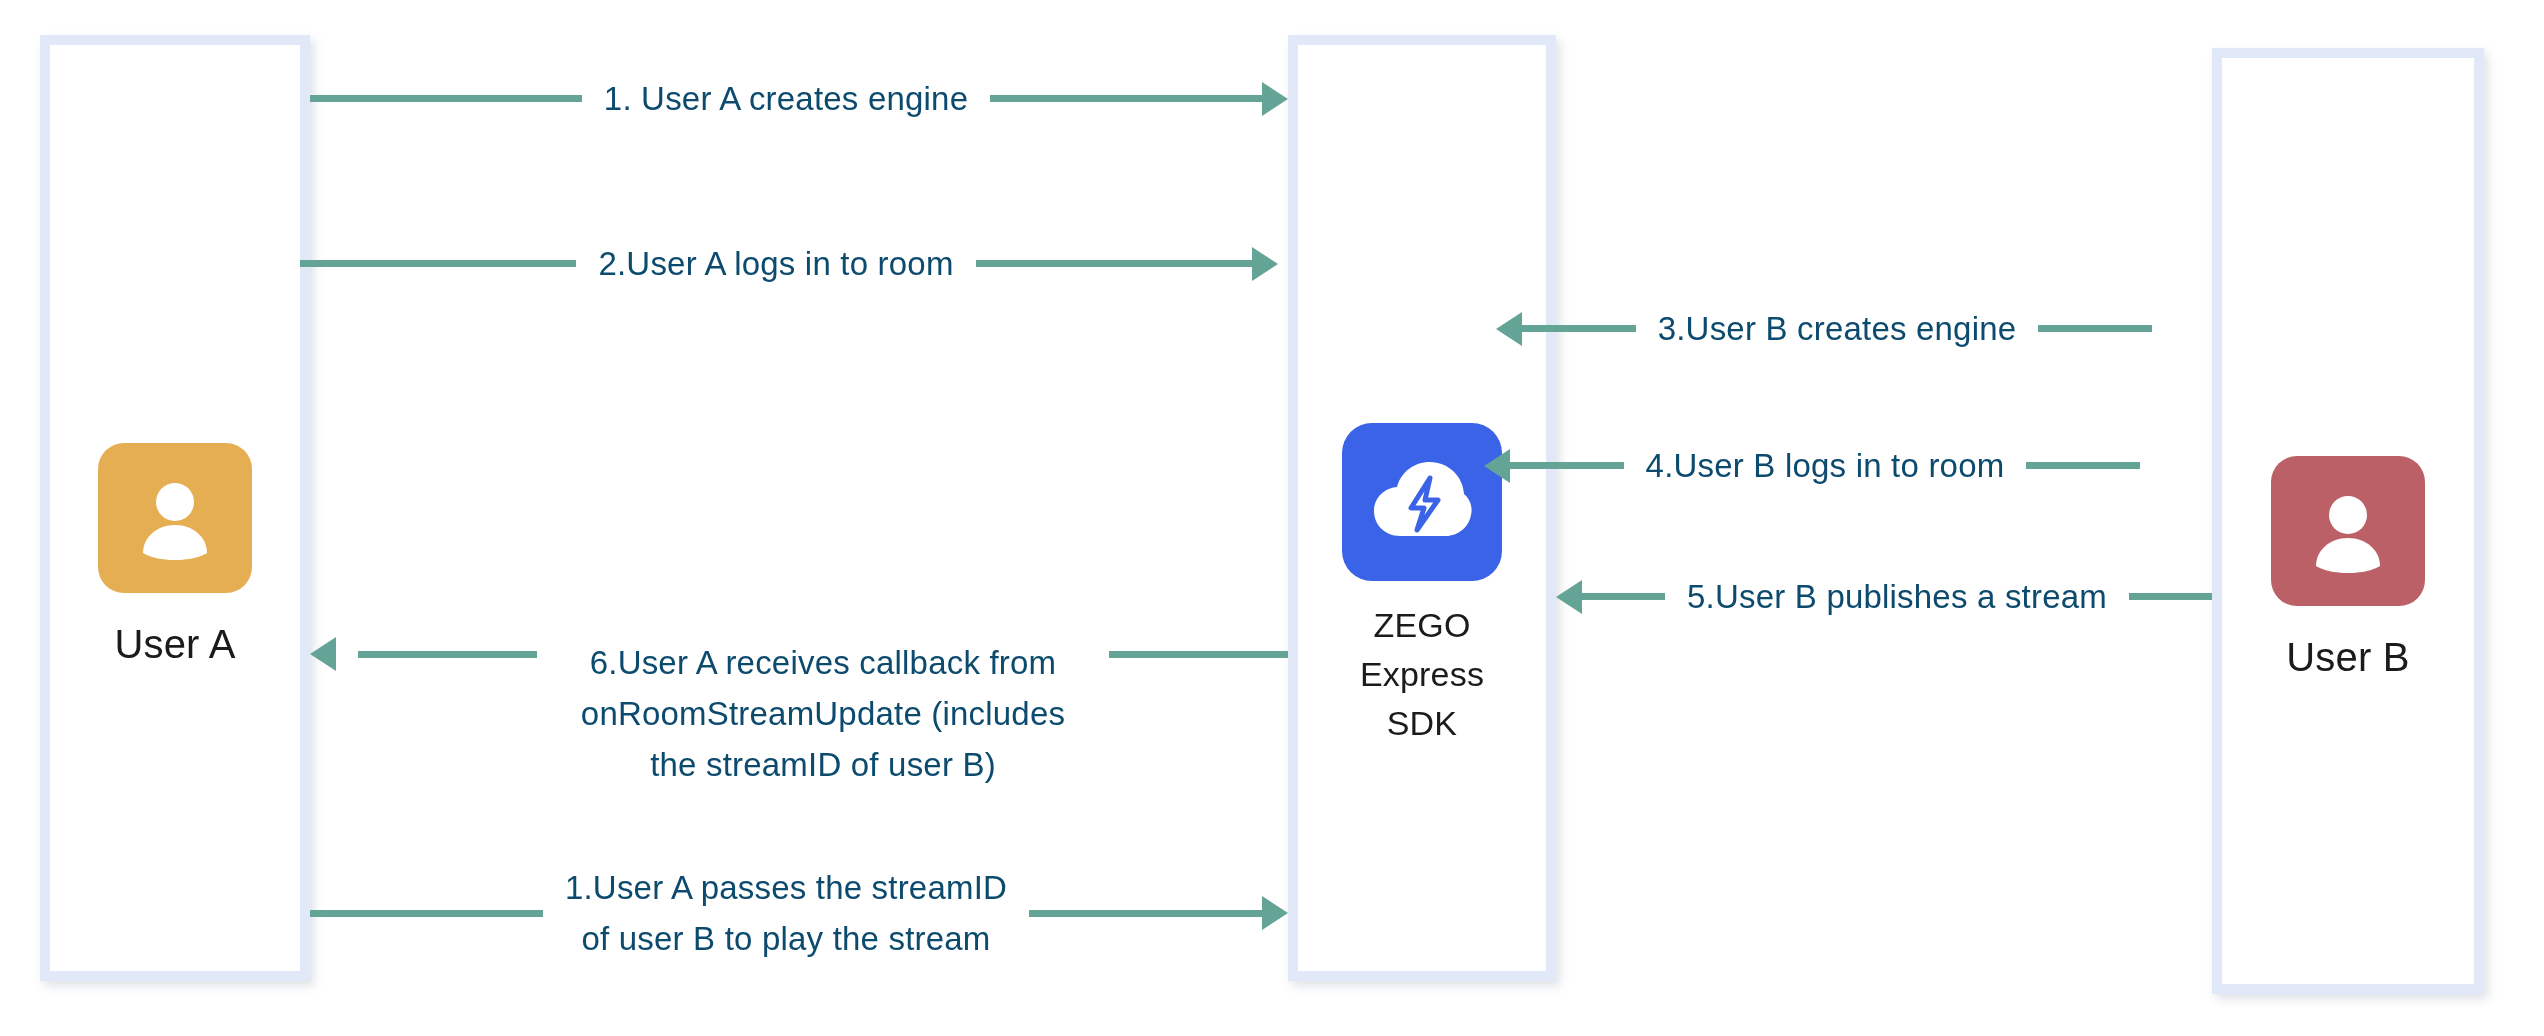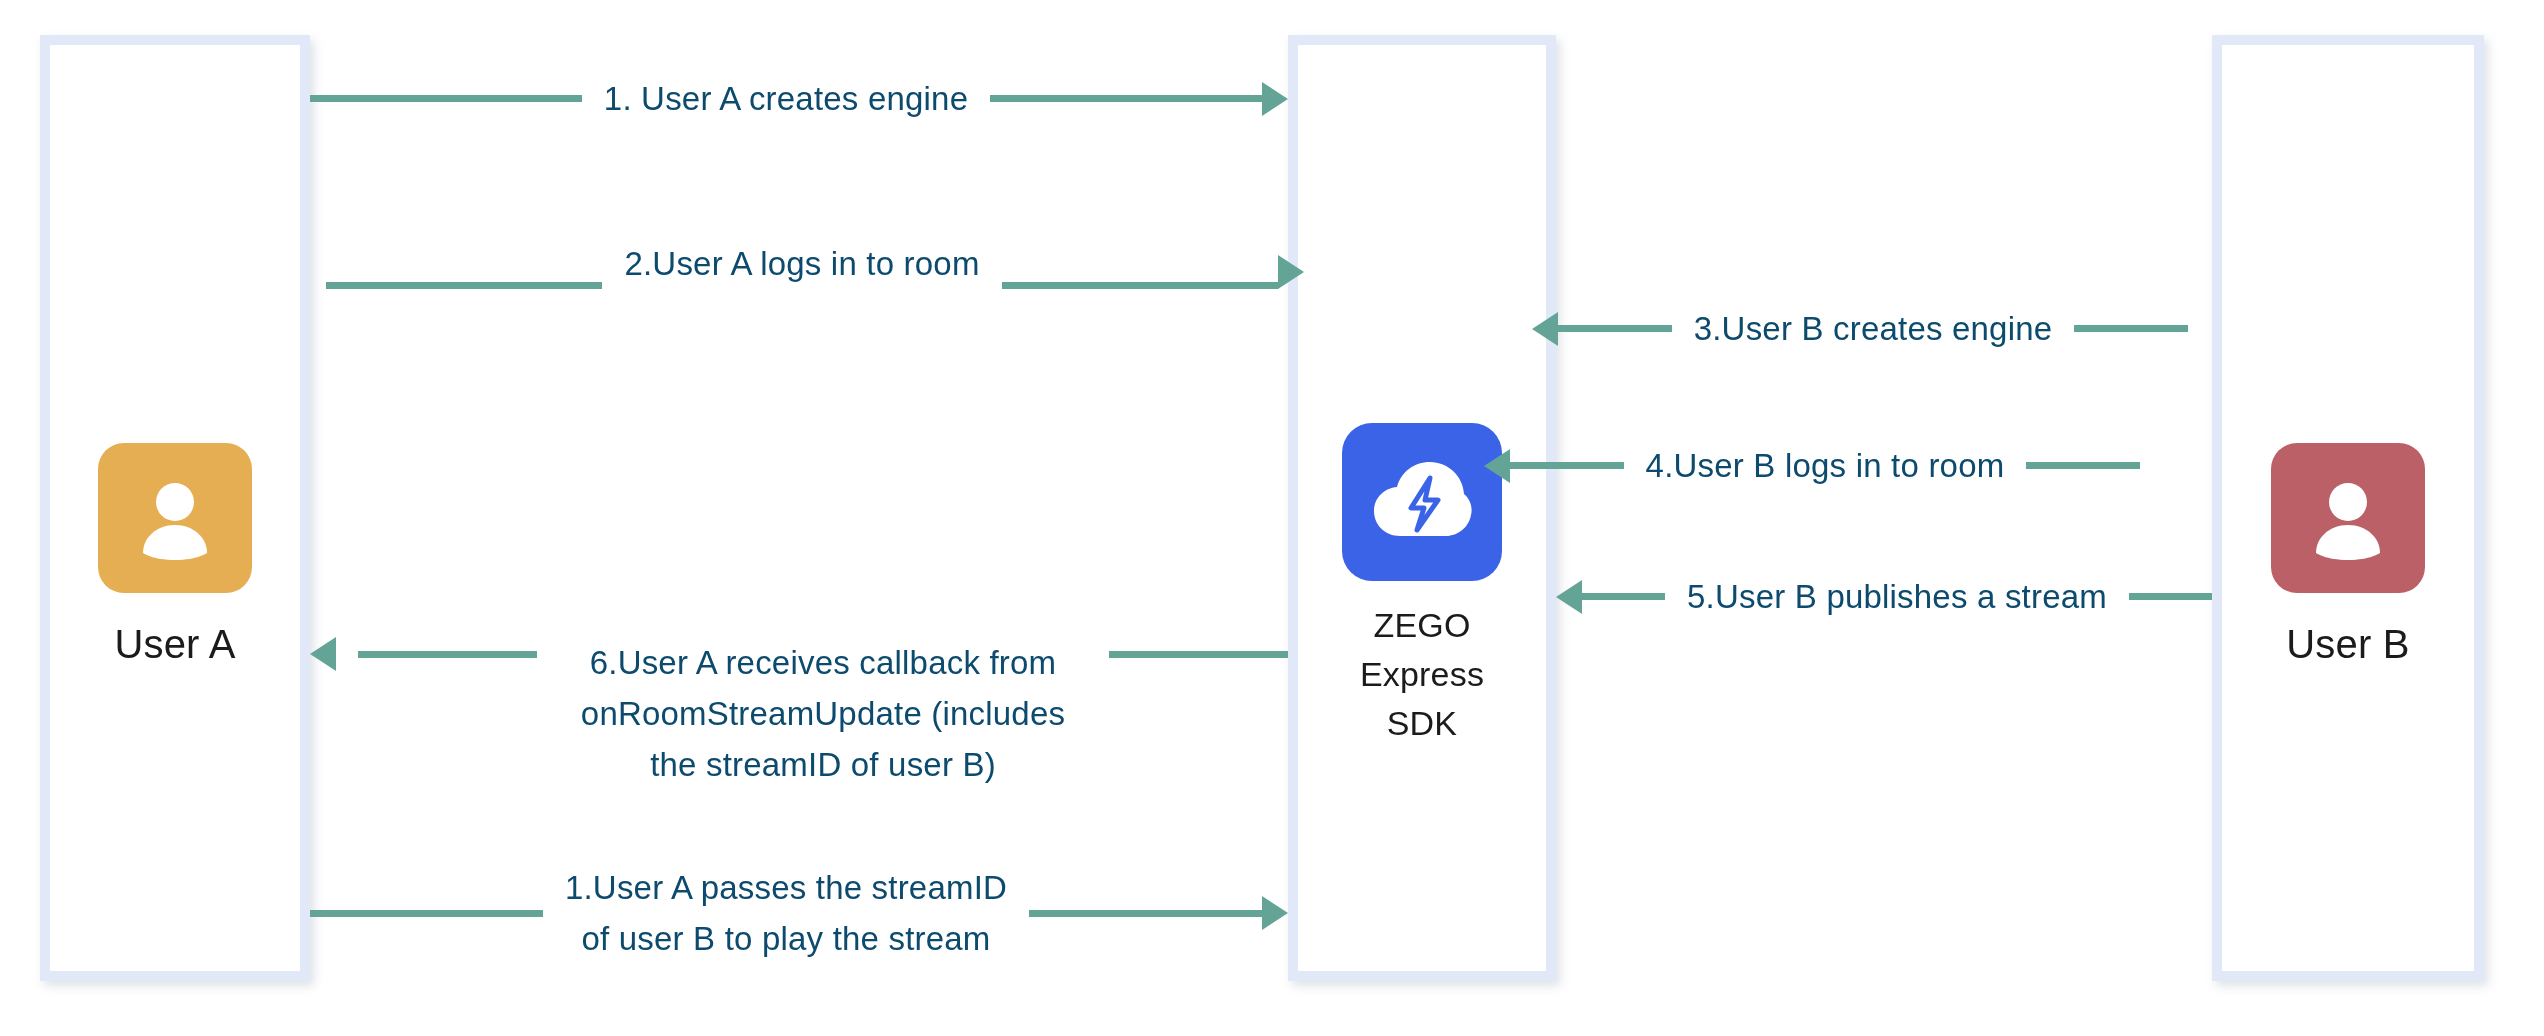--- a/index.html
+++ b/index.html
@@ -21,21 +21,21 @@
   
   .lifeline {
     position: absolute;
     box-sizing: border-box;
     background: #ffffff;
     border: 10px solid #e1e8f8;
     box-shadow: 4px 5px 9px rgba(150,158,180,0.30);
   }
   .lifeline.col-a   { left: 40px;   top: 35px; width: 270px; height: 946px; }
   .lifeline.col-sdk { left: 1288px; top: 35px; width: 268px; height: 946px; }
-  .lifeline.col-b   { left: 2212px; top: 35px; width: 272px; height: 946px; }
+  .lifeline.col-b   { left: 2212px; top: 48px; width: 272px; height: 946px; }
 
   
   .actor {
     position: absolute;
     display: flex;
     flex-direction: column;
     align-items: center;
     width: 100%;
     left: 0;
   }
@@ -102,22 +102,22 @@
     width: 0;
     height: 0;
     border-top: 17px solid transparent;
     border-bottom: 17px solid transparent;
   }
   .head.right { border-left: 26px solid #64a496; }
   .head.left  { border-right: 26px solid #64a496; }
 
   
   .msg.m1 { left: 310px;  top: 73px;  width: 978px; }
-  .msg.m2 { left: 326px;  top: 238px; width: 978px; align-items: flex-end; }
-  .msg.m3 { left: 1532px; top: 303px; width: 656px; }
+  .msg.m2 { left: 300px;  top: 238px; width: 978px; }
+  .msg.m3 { left: 1496px; top: 303px; width: 656px; }
   .msg.m4 { left: 1484px; top: 440px; width: 656px; }
   .msg.m5 { left: 1556px; top: 571px; width: 656px; }
   .msg.m6 { left: 310px;  top: 637px; width: 978px; align-items: flex-start; gap: 22px; }
   .msg.m7 { left: 310px;  top: 862px; width: 978px; align-items: center; }
 
   .msg.m6 .seg { margin-top: 14px; }
   .msg.m6 .head { margin-top: 0px; }
 </style>
 </head>
 <body>

